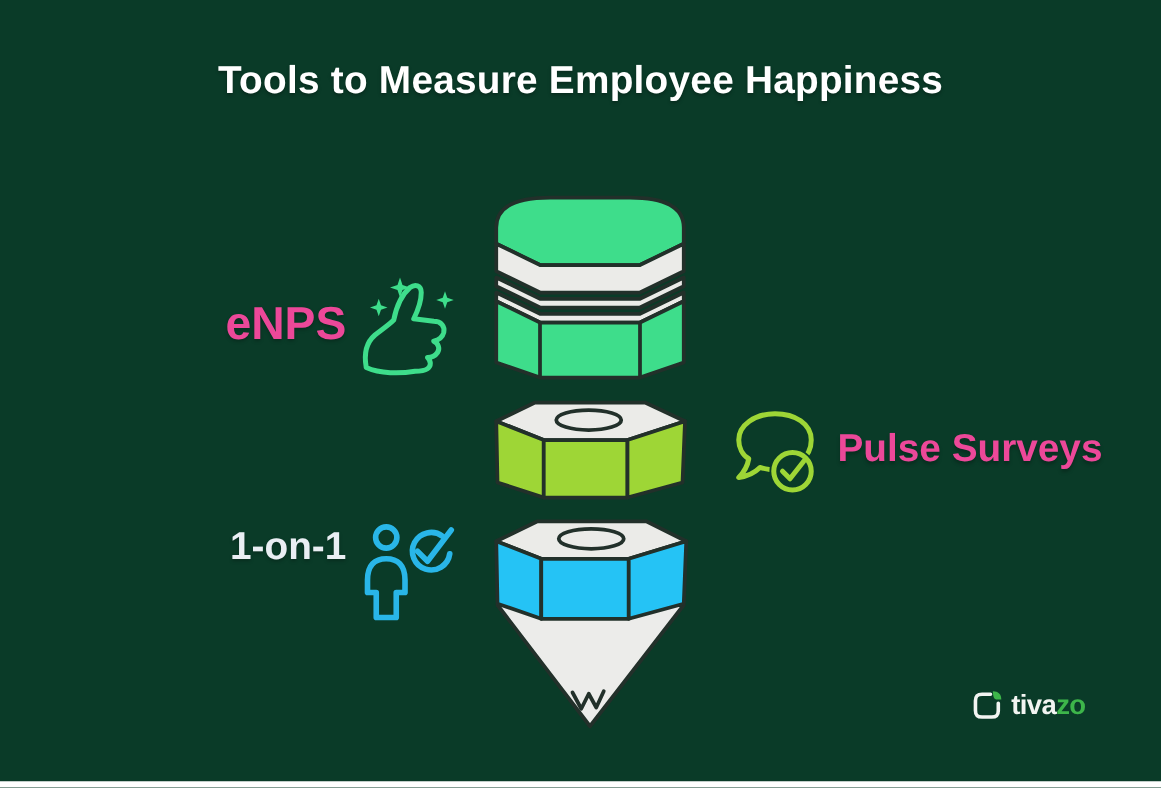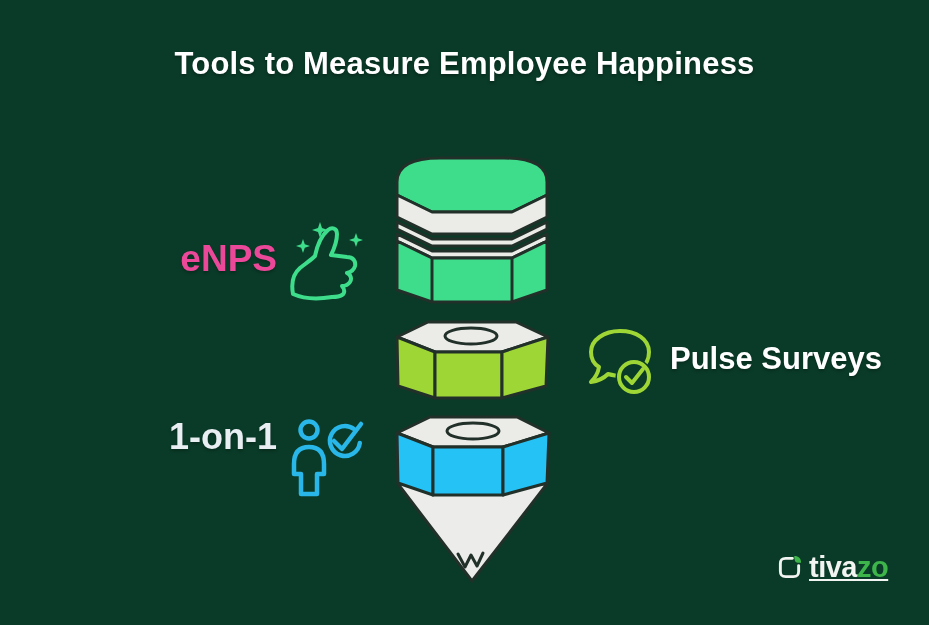--- a/index.html
+++ b/index.html
@@ -13,32 +13,32 @@
     text-align:center;font-size:31px;font-weight:700;color:#ffffff;
     letter-spacing:0.2px;text-shadow:0 2px 3px rgba(0,0,0,0.30);
   }
   .screw-svg{position:absolute;left:390px;top:150px;width:167px;height:440px;}
   .screw-svg polygon,.screw-svg path{stroke:#22302a;stroke-width:3;stroke-linejoin:round;}
   .label{
     position:absolute;font-weight:700;
     text-shadow:0 2px 3px rgba(0,0,0,0.25);
   }
   .enps-label{right:652px;top:238px;font-size:37px;color:#ec4899;}
-  .pulse-label{left:670px;top:341px;font-size:31px;color:#ffffff;}
-  .oneonone-label{right:652px;top:416px;font-size:36px;line-height:41px;
+  .pulse-label{left:670px;top:341px;font-size:31px;color:#ec4899;}
+  .oneonone-label{right:652px;top:416px;font-size:31px;line-height:41px;
     text-align:right;color:#e9eef3;}
   .icon{position:absolute;}
   .icon-thumbs{left:286px;top:219px;width:83px;height:92px;}
   .icon-chat{left:585px;top:325px;width:73px;height:74px;}
   .icon-person{left:285px;top:417px;width:80px;height:86px;}
   .brand{
     position:absolute;left:777px;top:551px;display:flex;align-items:center;gap:7px;
   }
   .brand-icon{width:25px;height:25px;}
-  .brand-text{font-size:29px;font-weight:700;color:#f2f4f1;letter-spacing:-0.5px;text-decoration:underline;}
+  .brand-text{font-size:22px;font-weight:700;color:#f2f4f1;letter-spacing:-0.5px;}
   .brand-text .accent{color:#3db54a;}
 </style>
 </head>
 <body>
 
 <div class="canvas">
 
   <h1 class="title">Tools to Measure Employee Happiness</h1>
 
   <svg class="screw-svg" viewBox="0 0 167 440">

